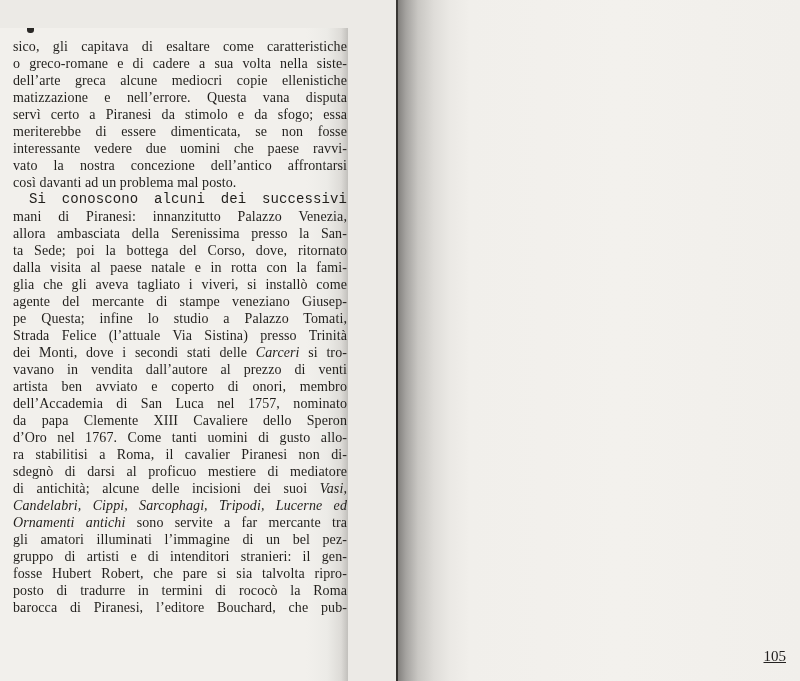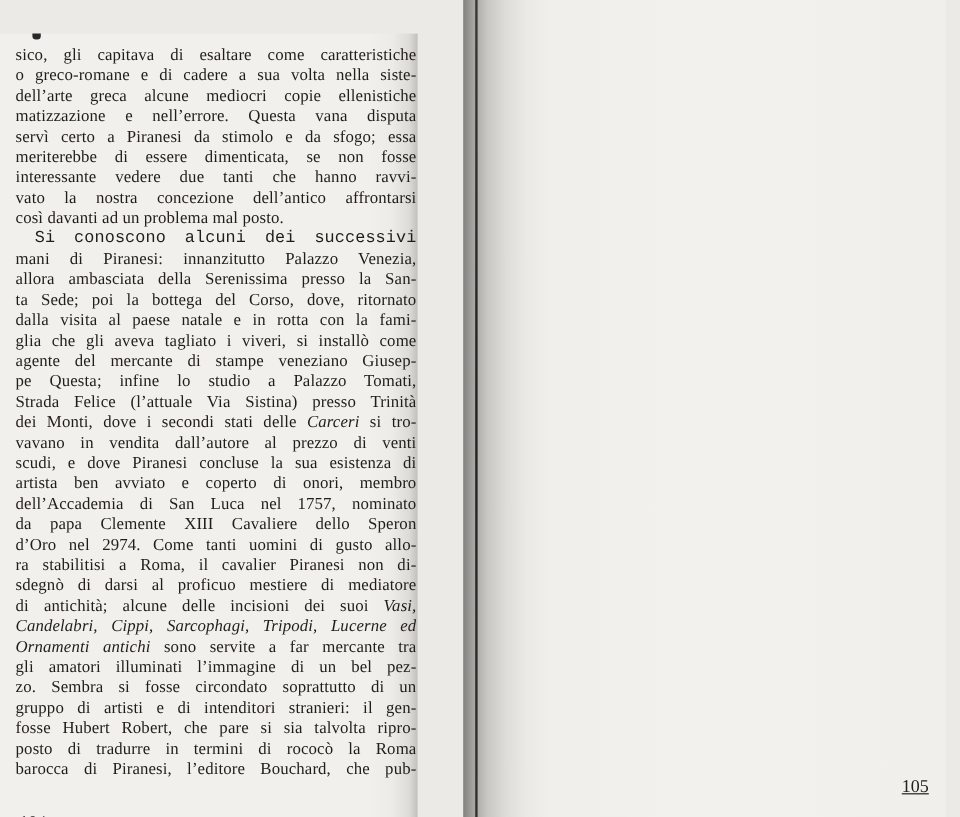--- a/index.html
+++ b/index.html
@@ -13,21 +13,21 @@
   .page {
     position: absolute; top: 0; height: 681px;
   }
   .page-left {
     left: 0; width: 348px;
     background: linear-gradient(to right,
       #f2f0ec 0%, #f2f0ec 88%, #ecebe7 94%, #dddbd7 98%, #c2c0bc 100%);
     margin-top: 28px;
   }
   .page-right {
-    left: 386px; width: 402px;
+    left: 398px; width: 402px;
     background: linear-gradient(to right,
       #83817e 0%, #a5a3a0 2%, #c9c7c3 5%, #dfddd9 9%, #ebe9e5 13%,
       #f1efeb 18%, #f3f1ed 55%, #f1efeb 100%);
   }
   .gutter-line {
     position: absolute; left: 396px; top: 0;
     width: 2px; height: 681px;
     background: linear-gradient(to bottom, #3a3835 0%, #23211f 50%, #33312e 100%);
   }
   .textcol {
@@ -69,46 +69,44 @@
 
   <div class="page page-left">
     <div class="scan-mark"></div>
     <div class="textcol textcol-left">
         <div class="line"><span>sico, gli capitava di esaltare come caratteristiche</span></div>
         <div class="line"><span>o greco-romane e di cadere a sua volta nella siste-</span></div>
         <div class="line"><span>dell’arte greca alcune mediocri copie ellenistiche</span></div>
         <div class="line"><span>matizzazione e nell’errore. Questa vana disputa</span></div>
         <div class="line"><span>servì certo a Piranesi da stimolo e da sfogo; essa</span></div>
         <div class="line"><span>meriterebbe di essere dimenticata, se non fosse</span></div>
-        <div class="line"><span>interessante vedere due tanti che hanno ravvi-</span></div>
+        <div class="line"><span>interessante vedere due uomini che paese ravvi-</span></div>
         <div class="line"><span>vato la nostra concezione dell’antico affrontarsi</span></div>
         <div class="line end"><span>così davanti ad un problema mal posto.</span></div>
         <div class="line indent"><span>Si conoscono alcuni dei successivi domicili ro-</span></div>
         <div class="line"><span>mani di Piranesi: innanzitutto Palazzo Venezia,</span></div>
         <div class="line"><span>allora ambasciata della Serenissima presso la San-</span></div>
         <div class="line"><span>ta Sede; poi la bottega del Corso, dove, ritornato</span></div>
         <div class="line"><span>dalla visita al paese natale e in rotta con la fami-</span></div>
         <div class="line"><span>glia che gli aveva tagliato i viveri, si installò come</span></div>
         <div class="line"><span>agente del mercante di stampe veneziano Giusep-</span></div>
         <div class="line"><span>pe Questa; infine lo studio a Palazzo Tomati,</span></div>
         <div class="line"><span>Strada Felice (l’attuale Via Sistina) presso Trinità</span></div>
         <div class="line"><span>dei Monti, dove i secondi stati delle </span><i>Carceri</i><span> si tro-</span></div>
         <div class="line"><span>vavano in vendita dall’autore al prezzo di venti</span></div>
-        <div class="line"><span>scudi, e dove Piranesi concluse la sua esistenza di</span></div>
         <div class="line"><span>artista ben avviato e coperto di onori, membro</span></div>
         <div class="line"><span>dell’Accademia di San Luca nel 1757, nominato</span></div>
         <div class="line"><span>da papa Clemente XIII Cavaliere dello Speron</span></div>
-        <div class="line"><span>d’Oro nel 2974. Come tanti uomini di gusto allo-</span></div>
+        <div class="line"><span>d’Oro nel 1767. Come tanti uomini di gusto allo-</span></div>
         <div class="line"><span>ra stabilitisi a Roma, il cavalier Piranesi non di-</span></div>
         <div class="line"><span>sdegnò di darsi al proficuo mestiere di mediatore</span></div>
         <div class="line"><span>di antichità; alcune delle incisioni dei suoi </span><i>Vasi,</i></div>
         <div class="line"><i>Candelabri, Cippi, Sarcophagi, Tripodi, Lucerne ed</i></div>
         <div class="line"><i>Ornamenti antichi</i><span> sono servite a far mercante tra</span></div>
         <div class="line"><span>gli amatori illuminati l’immagine di un bel pez-</span></div>
-        <div class="line"><span>zo. Sembra si fosse circondato soprattutto di un</span></div>
         <div class="line"><span>gruppo di artisti e di intenditori stranieri: il gen-</span></div>
         <div class="line"><span>fosse Hubert Robert, che pare si sia talvolta ripro-</span></div>
         <div class="line"><span>posto di tradurre in termini di rococò la Roma</span></div>
         <div class="line"><span>barocca di Piranesi, l’editore Bouchard, che pub-</span></div>
       </div>
     <div class="page-number page-number-left">104</div>
   </div>
 
   <div class="page page-right">
 

